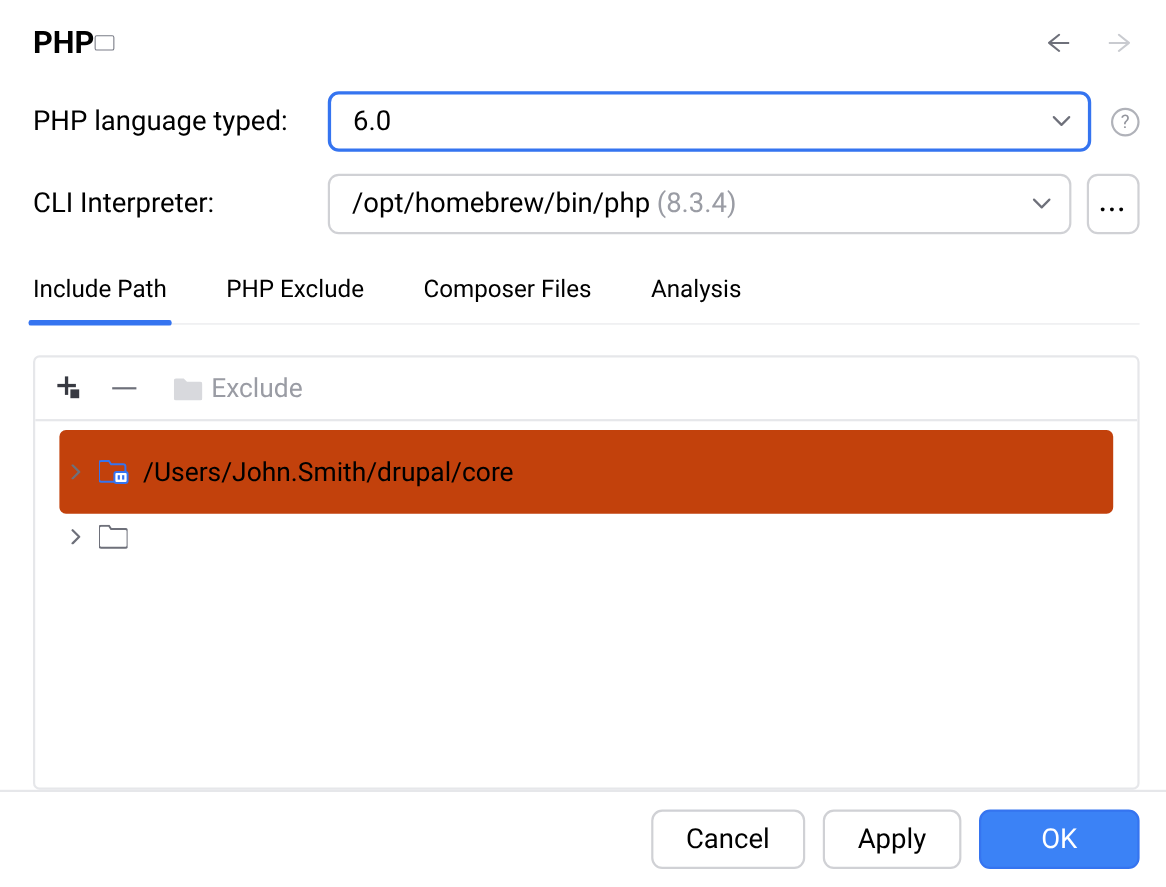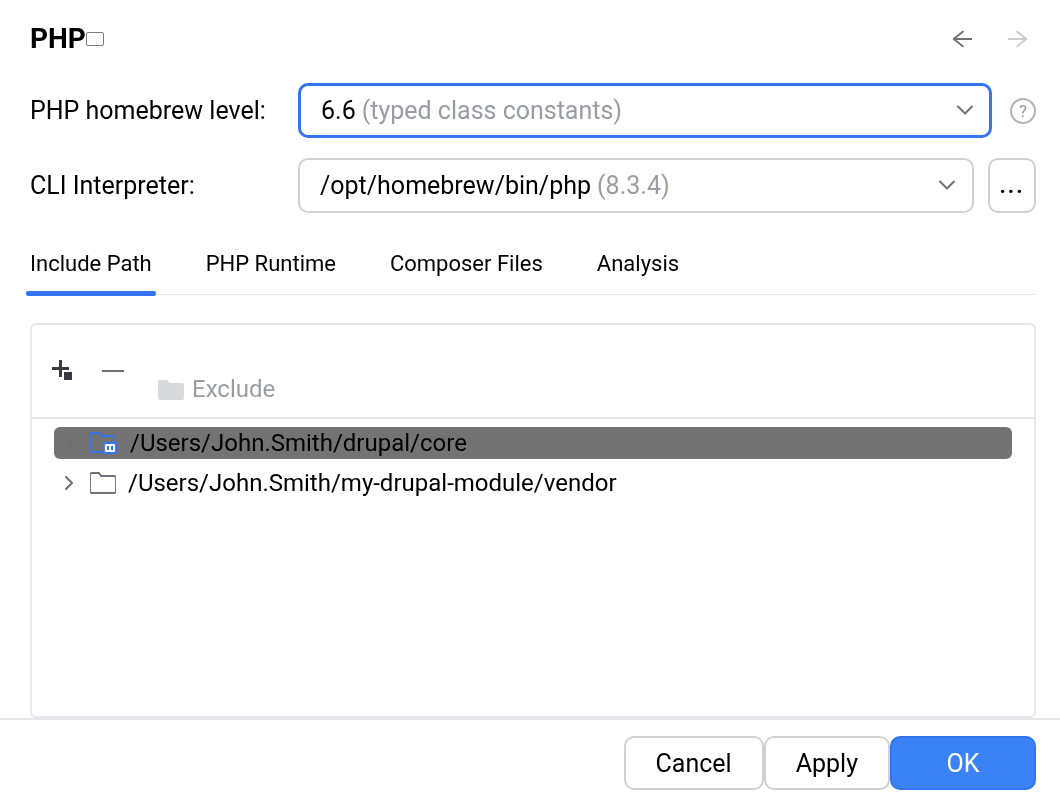--- a/index.html
+++ b/index.html
@@ -177,44 +177,43 @@
     .minus-line {
       width: 22px;
       height: 2px;
       background: #6e707a;
     }
     .exclude-group {
       display: flex;
       align-items: center;
       gap: 8px;
       margin-left: 6px;
-      margin-top: 36px;
     }
     .exclude-label {
       font-size: 24px;
       color: #9a9ca4;
     }
     .path-list {
       flex: 1;
       padding: 8px 0;
     }
     .path-row {
       display: flex;
       align-items: center;
       gap: 12px;
       padding: 10px 24px;
       font-size: 24px;
       color: #000000;
       cursor: pointer;
     }
     .path-row.highlighted {
-      background: #737373;
+      background: #c2410c;
       margin: 0 22px;
       border-radius: 6px;
-      padding: 2px 6px;
+      padding: 24px 6px;
       text-align: center;
     }
     .path-row:not(.highlighted) {
       padding-left: 28px;
     }
     .expand-icon {
       width: 18px;
       height: 18px;
       display: flex;
       align-items: center;
@@ -223,20 +222,21 @@
     }
     .folder-icon-wrap {
       display: flex;
       align-items: center;
     }
     .footer {
       border-top: 2px solid #e6e7ea;
       padding: 16px 24px;
       display: flex;
       justify-content: flex-end;
+      gap: 16px;
     }
     .btn {
       height: 54px;
       padding: 0 30px;
       border-radius: 10px;
       font-size: 25px;
       cursor: pointer;
       display: flex;
       align-items: center;
       justify-content: center;
@@ -269,25 +269,24 @@
       <svg width="24" height="24" viewBox="0 0 24 24" fill="none">
           <path d="M10 4 L20 12 L10 20 M20 12 L0 12" stroke="#c9cbd0" stroke-width="2" stroke-linecap="round" stroke-linejoin="round"></path>
         </svg>
     </div>
   </div>
 </div>
 
 <div class="content">
 
   <div class="form-row">
-    <div class="form-label">PHP homebrew level:</div>
+    <div class="form-label">PHP language typed:</div>
     <div class="select-wrapper">
       <div class="select focused">
-        <span class="select-text">6.6</span>
-        <span class="select-hint">(typed class constants)</span>
+        <span class="select-text">6.0</span>
       </div>
       <div class="chevron-down">
         <svg width="18" height="12" viewBox="0 0 18 12" fill="none">
             <path d="M2 2 L9 9 L16 2" stroke="#6e707a" stroke-width="2" stroke-linecap="round" stroke-linejoin="round"></path>
           </svg>
       </div>
     </div>
     <div class="help-icon">?</div>
   </div>
 
@@ -302,21 +301,21 @@
         <svg width="18" height="12" viewBox="0 0 18 12" fill="none">
             <path d="M2 2 L9 9 L16 2" stroke="#6e707a" stroke-width="2" stroke-linecap="round" stroke-linejoin="round"></path>
           </svg>
       </div>
     </div>
     <div class="more-button">...</div>
   </div>
 
   <div class="tabs">
     <div class="tab active">Include Path</div>
-    <div class="tab">PHP Runtime</div>
+    <div class="tab">PHP Exclude</div>
     <div class="tab">Composer Files</div>
     <div class="tab">Analysis</div>
   </div>
 
   <div class="path-container">
     <div class="toolbar">
       <div class="toolbar-btn">
         <svg width="22" height="22" viewBox="0 0 22 22">
           <rect x="7" y="0" width="3" height="17" fill="#383a42"></rect>
           <rect x="0" y="7" width="17" height="3" fill="#383a42"></rect>
@@ -354,21 +353,20 @@
         <div class="expand-icon">
           <svg width="10" height="14" viewBox="0 0 10 14">
               <path d="M2 1 L8 7 L2 13" stroke="#6e707a" stroke-width="2" fill="none" stroke-linecap="round" stroke-linejoin="round"></path>
             </svg>
         </div>
         <div class="folder-icon-wrap">
           <svg width="26" height="22" viewBox="0 0 26 22">
             <path d="M0 3 Q0 1 2 1 L9 1 L11 4 L24 4 Q26 4 26 6 L26 19 Q26 21 24 21 L2 21 Q0 21 0 19 Z" fill="none" stroke="#6e707a" stroke-width="1.8"></path>
           </svg>
         </div>
-        <span>/Users/John.Smith/my-drupal-module/vendor</span>
       </div>
     </div>
   </div>
 
 </div>
 
 <div class="footer">
   <div class="btn">Cancel</div>
   <div class="btn">Apply</div>
   <div class="btn primary">OK</div>

